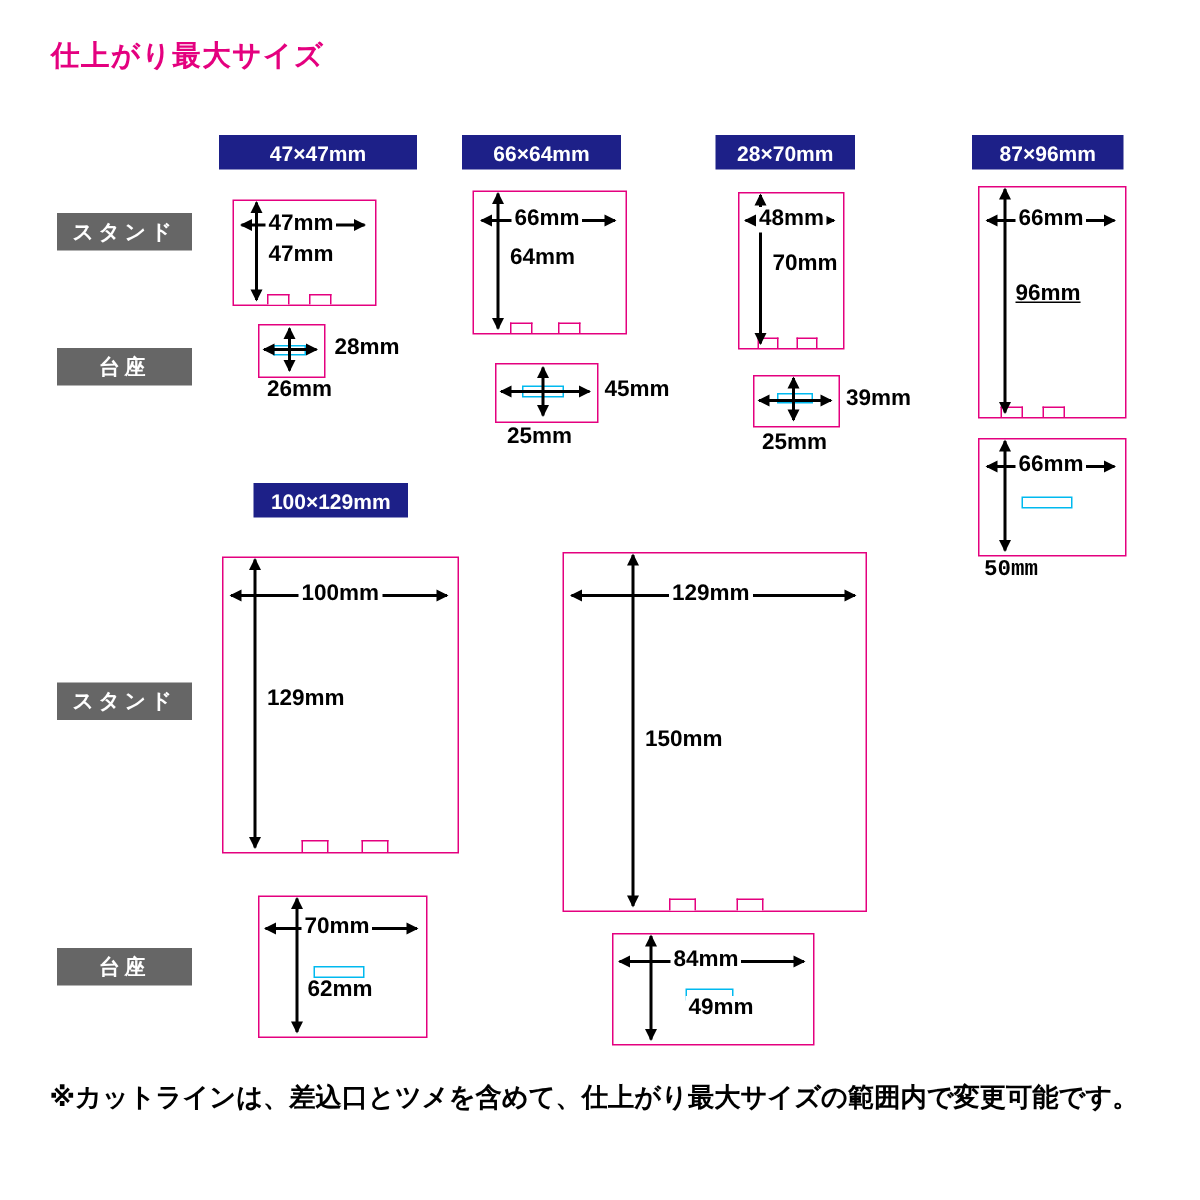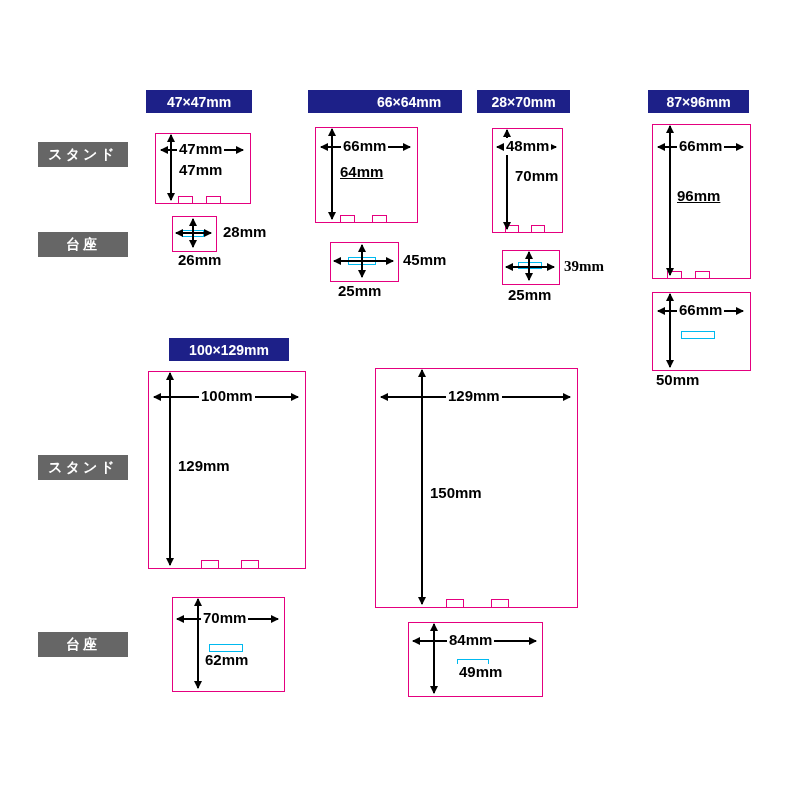--- a/index.html
+++ b/index.html
@@ -28,23 +28,24 @@
   .dim { position:absolute; z-index:2; background:#fff; font-size:15px; font-weight:bold; color:#000;
          padding:0 2px; white-space:nowrap; line-height:1.1; }
   .note { position:absolute; font-size:17.5px; font-weight:bold; color:#000; white-space:nowrap; }
   .thick { position:absolute; left:588px; top:676px; font-size:17px; font-weight:bold; color:#000; }
 </style>
 </head>
 <body>
 
 <div id="canvas">
 
+  <div class="title">仕上がり最大サイズ</div>
 
-  <div class="hdr" style="left:146px;top:90px;width:106px;">47×47mm</div>
-  <div class="hdr" style="left:308px;top:90px;width:106px;padding-left:48px;">66×64mm</div>
+  <div class="hdr" style="left:146px;top:90px;width:132px;">47×47mm</div>
+  <div class="hdr" style="left:308px;top:90px;width:106px;">66×64mm</div>
   <div class="hdr" style="left:477px;top:90px;width:93px;">28×70mm</div>
   <div class="hdr" style="left:648px;top:90px;width:101px;">87×96mm</div>
 
   <div class="rowlab" style="left:38px;top:142px;">スタンド</div>
   <div class="rowlab" style="left:38px;top:232px;">台座</div>
 
   <div class="rect" style="left:155px;top:133px;width:94px;height:69px;">
     <span class="notch" style="left:22px;width:13px;"></span>
     <span class="notch" style="left:50px;width:13px;"></span>
   </div>
@@ -61,21 +62,21 @@
   <div class="arr-v" style="left:192px;top:219px;height:28px;"></div>
   <span class="dim" style="left:176px;top:252px;text-align:center;">26mm</span>
 
   <div class="rect" style="left:315px;top:127px;width:101px;height:94px;">
     <span class="notch" style="left:24px;width:13px;"></span>
     <span class="notch" style="left:56px;width:13px;"></span>
   </div>
   <div class="arr-h" style="left:321px;top:146px;width:89px;"></div>
   <span class="dim" style="left:341px;top:138px;">66mm</span>
   <div class="arr-v" style="left:331px;top:129px;height:90px;"></div>
-  <span class="dim" style="left:338px;top:164px;text-decoration:underline;">64mm</span>
+  <span class="dim" style="left:338px;top:164px;">64mm</span>
 
   <div class="rect" style="left:330px;top:242px;width:67px;height:38px;">
     <span class="slot" style="left:17px;top:14px;width:26px;height:6px;"></span>
   </div>
   <div class="arr-h" style="left:334px;top:260px;width:59px;"></div>
   <span class="dim" style="left:401px;top:252px;">45mm</span>
   <div class="arr-v" style="left:361px;top:245px;height:32px;"></div>
   <span class="dim" style="left:336px;top:283px;">25mm</span>
 
   <div class="rect" style="left:492px;top:128px;width:69px;height:103px;">
@@ -84,42 +85,42 @@
   </div>
   <div class="arr-h" style="left:497px;top:146px;width:59px;"></div>
   <span class="dim" style="left:504px;top:138px;">48mm</span>
   <div class="arr-v" style="left:506px;top:130px;height:99px;"></div>
   <span class="dim" style="left:513px;top:168px;">70mm</span>
 
   <div class="rect" style="left:502px;top:250px;width:56px;height:33px;">
     <span class="slot" style="left:15px;top:11px;width:22px;height:5px;"></span>
   </div>
   <div class="arr-h" style="left:506px;top:266px;width:48px;"></div>
-  <span class="dim" style="left:562px;top:258px;font-family:Liberation Serif, serif;">39mm</span>
+  <span class="dim" style="left:562px;top:258px;">39mm</span>
   <div class="arr-v" style="left:528px;top:252px;height:28px;"></div>
   <span class="dim" style="left:506px;top:287px;">25mm</span>
 
   <div class="rect" style="left:652px;top:124px;width:97px;height:153px;">
     <span class="notch" style="left:14px;width:13px;"></span>
     <span class="notch" style="left:42px;width:13px;"></span>
   </div>
   <div class="arr-h" style="left:658px;top:146px;width:85px;"></div>
   <span class="dim" style="left:677px;top:138px;">66mm</span>
   <div class="arr-v" style="left:669px;top:126px;height:149px;"></div>
   <span class="dim" style="left:675px;top:188px;text-decoration:underline;">96mm</span>
 
   <div class="rect" style="left:652px;top:292px;width:97px;height:77px;">
     <span class="slot" style="left:28px;top:38px;width:32px;height:6px;"></span>
   </div>
   <div class="arr-h" style="left:658px;top:310px;width:85px;"></div>
   <span class="dim" style="left:677px;top:302px;">66mm</span>
   <div class="arr-v" style="left:669px;top:294px;height:73px;"></div>
-  <span class="dim" style="left:654px;top:372px;">50mm</span>
+  <span class="dim" style="left:654px;top:372px;font-family:Liberation Mono, monospace;">50mm</span>
 
-  <div class="hdr" style="left:169px;top:338px;width:120px;">100×129mm</div>
+  <div class="hdr" style="left:169px;top:322px;width:103px;">100×129mm</div>
 
   <div class="rowlab" style="left:38px;top:455px;">スタンド</div>
   <div class="rowlab" style="left:38px;top:632px;">台座</div>
 
   <div class="rect" style="left:148px;top:371px;width:156px;height:196px;">
     <span class="notch" style="left:52px;width:16px;height:7px;"></span>
     <span class="notch" style="left:92px;width:16px;height:7px;"></span>
   </div>
   <div class="arr-h" style="left:154px;top:396px;width:144px;"></div>
   <span class="dim" style="left:199px;top:388px;">100mm</span>
@@ -144,14 +145,15 @@
   <span class="dim" style="left:428px;top:485px;">150mm</span>
 
   <div class="rect" style="left:408px;top:622px;width:133px;height:73px;">
     <span class="slot" style="left:48px;top:36px;width:30px;height:6px;"></span>
   </div>
   <div class="arr-h" style="left:413px;top:640px;width:123px;"></div>
   <span class="dim" style="left:447px;top:632px;">84mm</span>
   <div class="arr-v" style="left:433px;top:624px;height:69px;"></div>
   <span class="dim" style="left:457px;top:664px;">49mm</span>
 
+  <div class="note" style="left:33px;top:719px;">※カットラインは、差込口とツメを含めて、仕上がり最大サイズの範囲内で変更可能です。</div>
 
 </div>
 
 </body></html>

